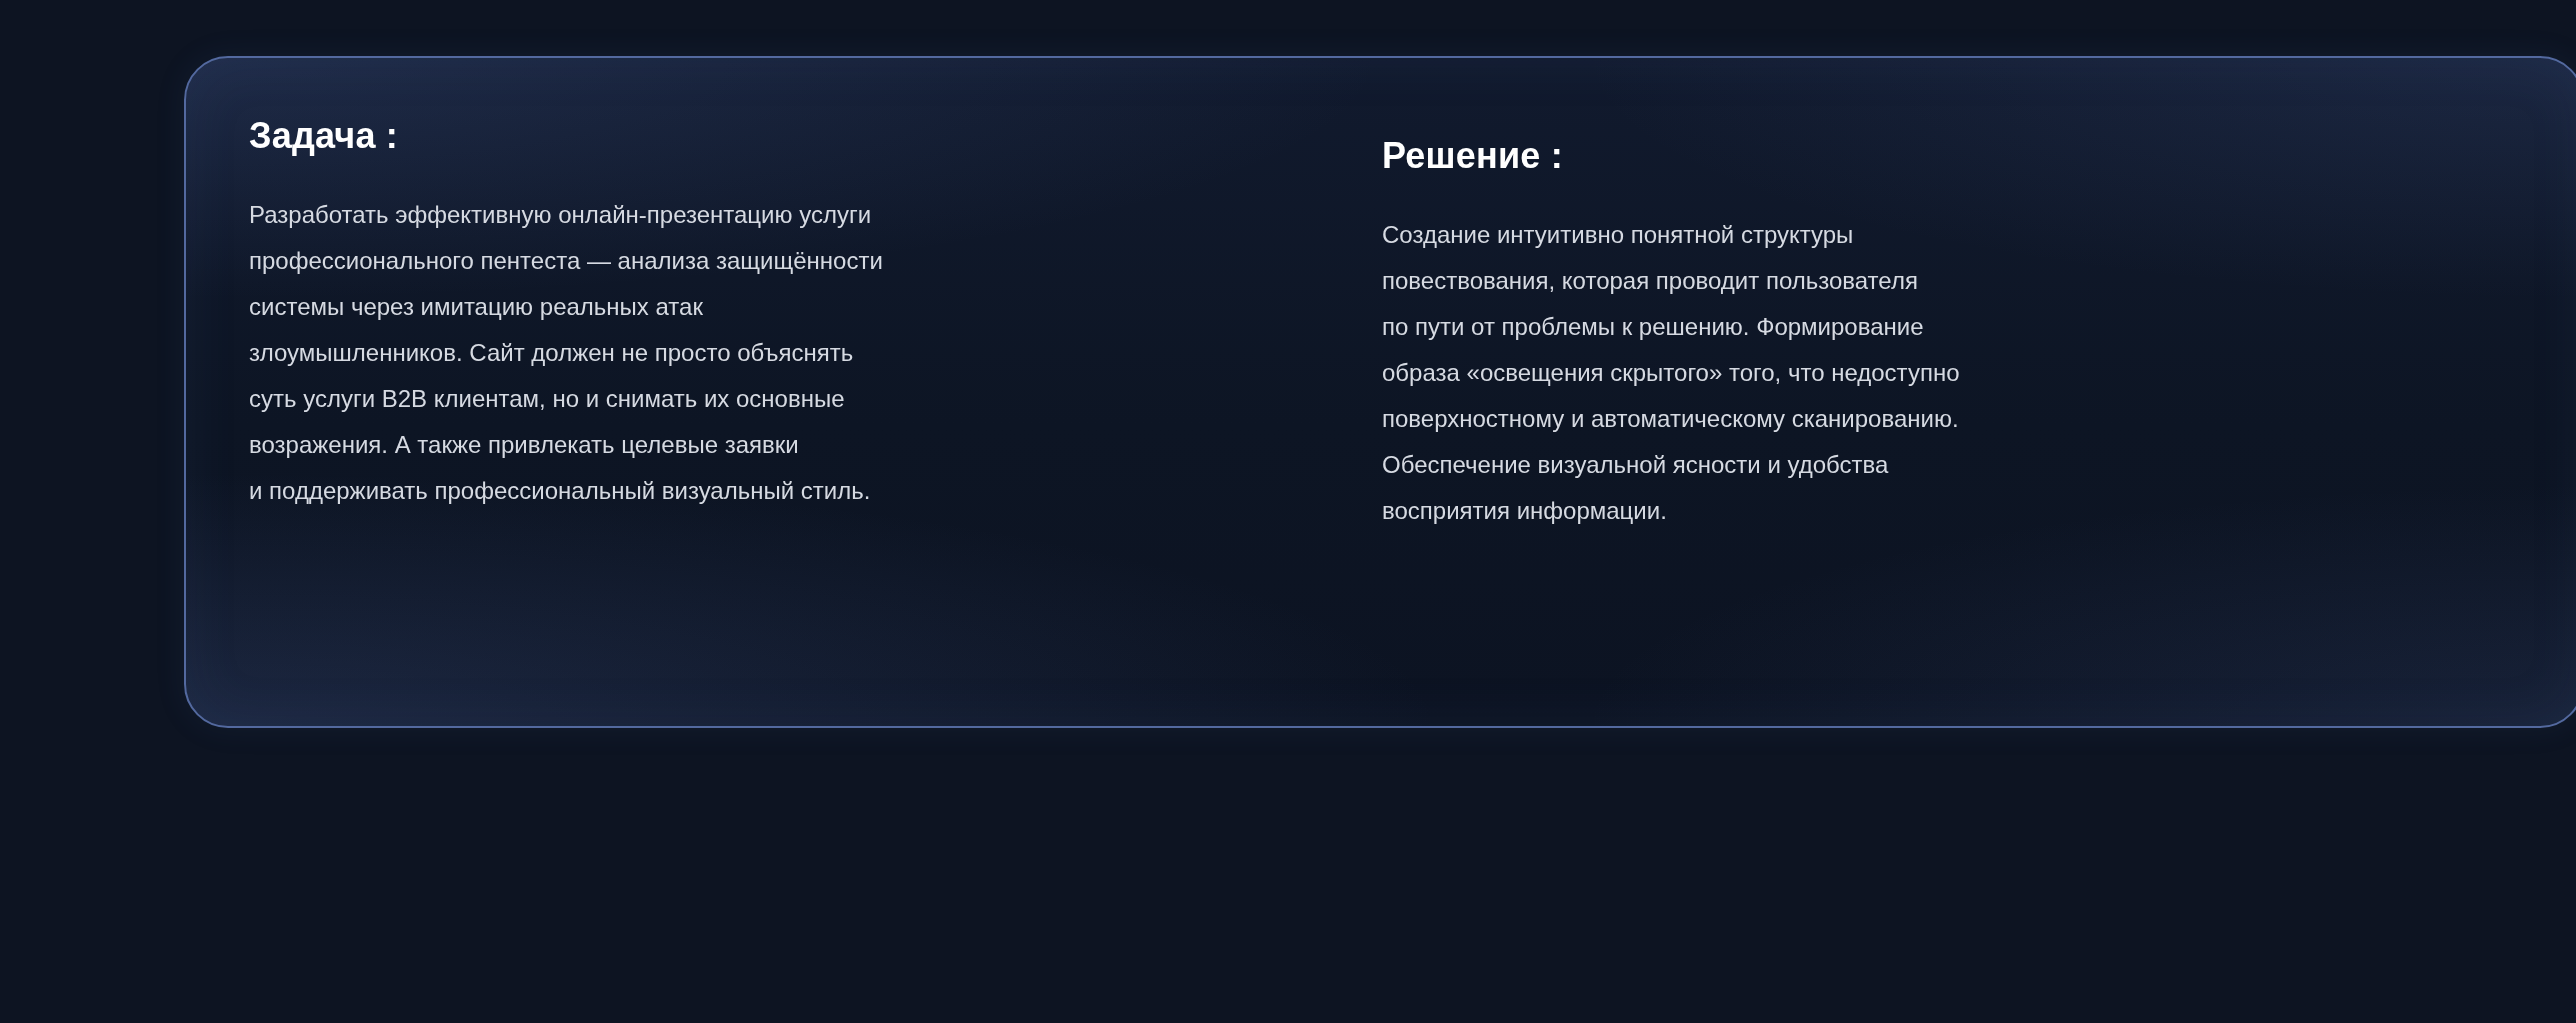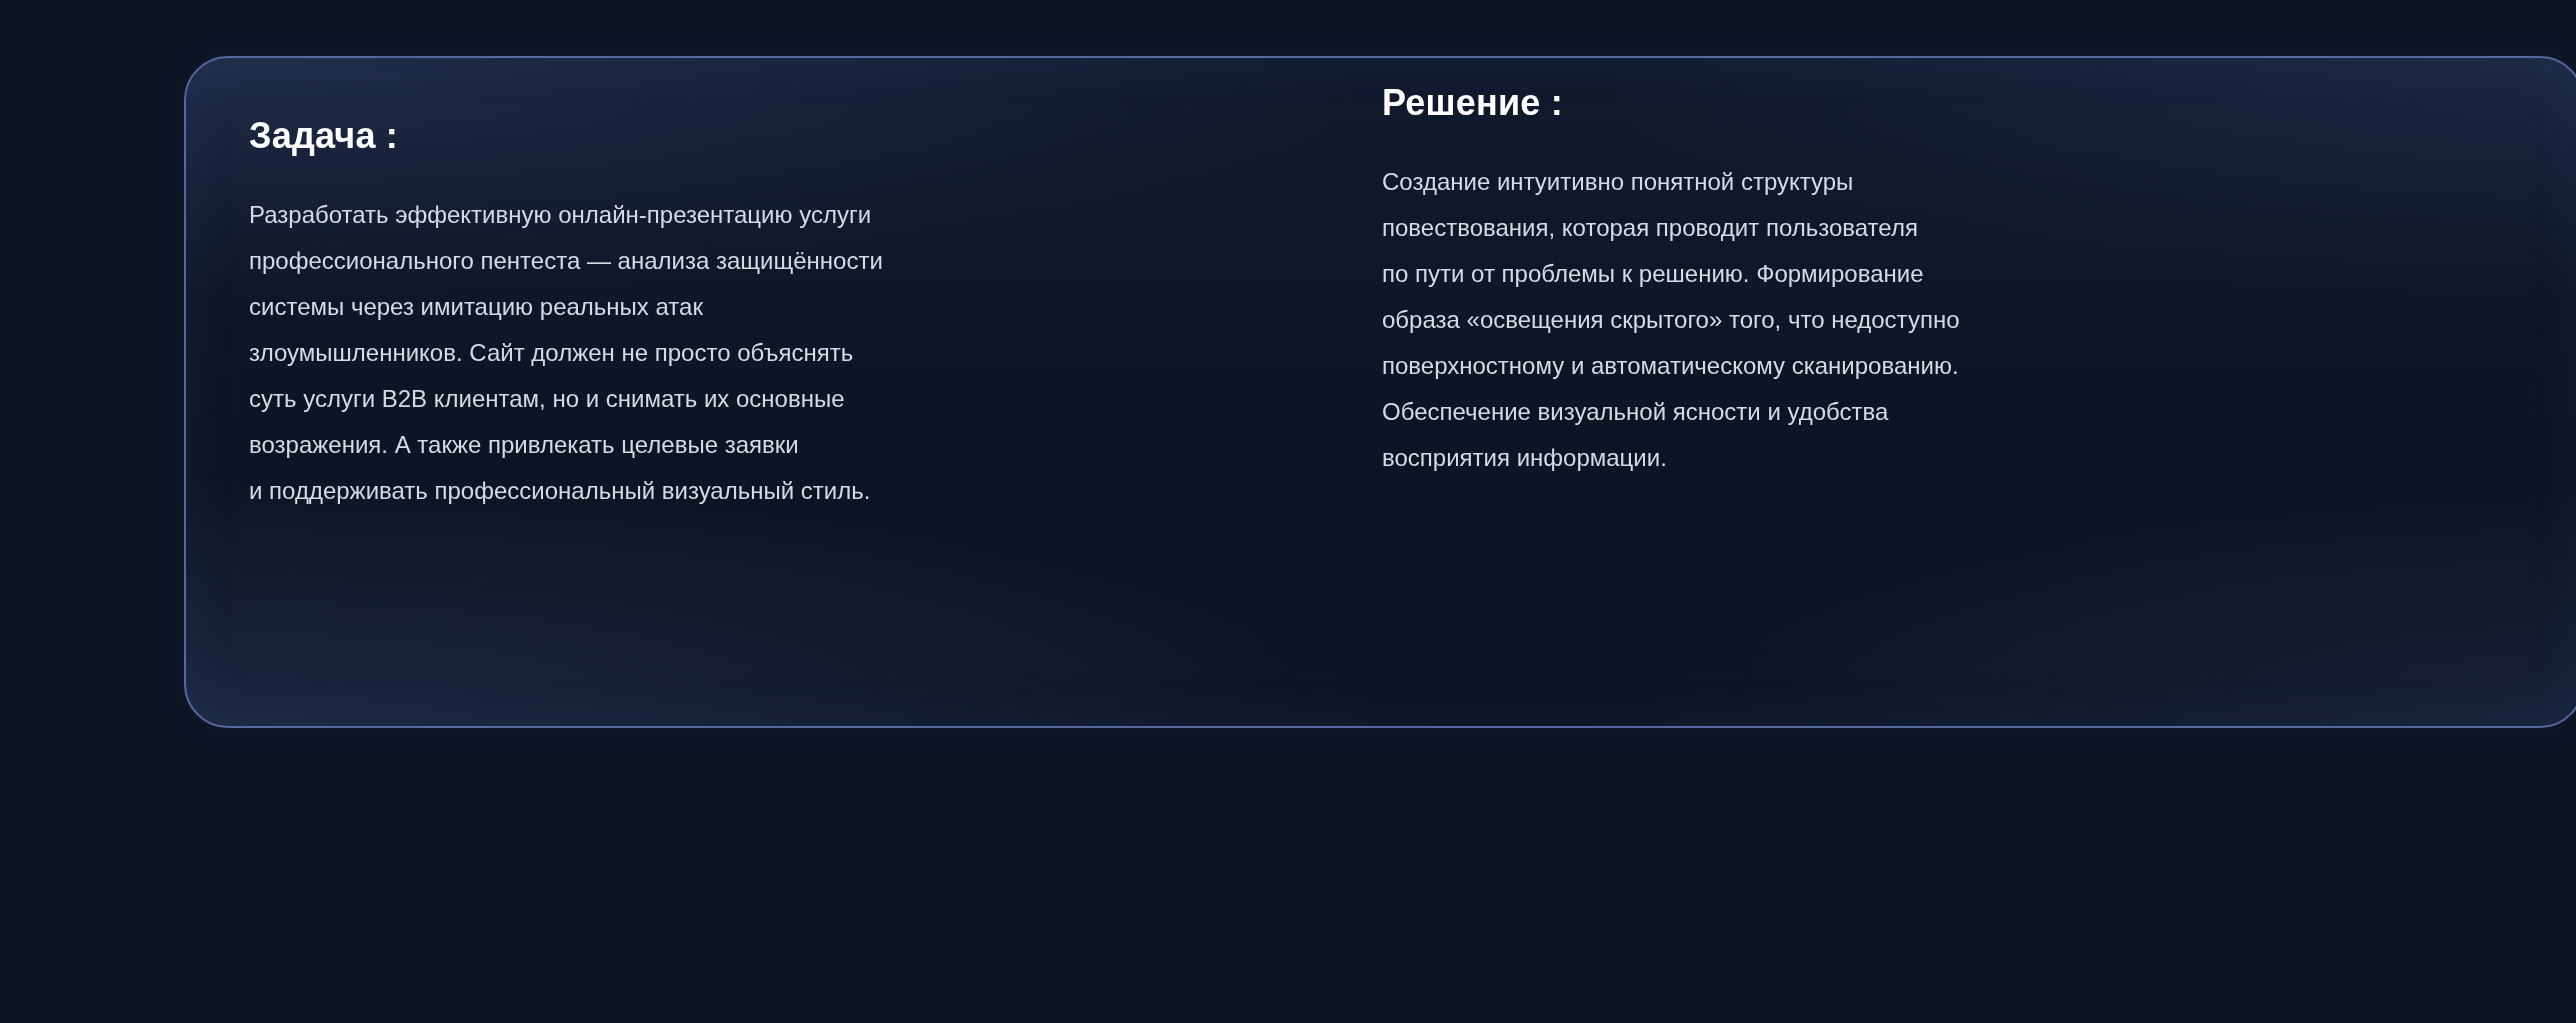--- a/index.html
+++ b/index.html
@@ -54,21 +54,21 @@
 
   .col {
     box-sizing: border-box;
   }
   .col-left {
     width: 1196px;
     padding: 56px 0 0 63px;
   }
   .col-right {
     width: 1012px;
-    padding: 23px 0 0 0;
+    padding: 76px 0 0 0;
   }
 
   .col-heading {
     margin: 0;
     font-size: 36px;
     font-weight: 700;
     line-height: 1.2;
     letter-spacing: 0.2px;
     color: #ffffff;
     white-space: pre;

